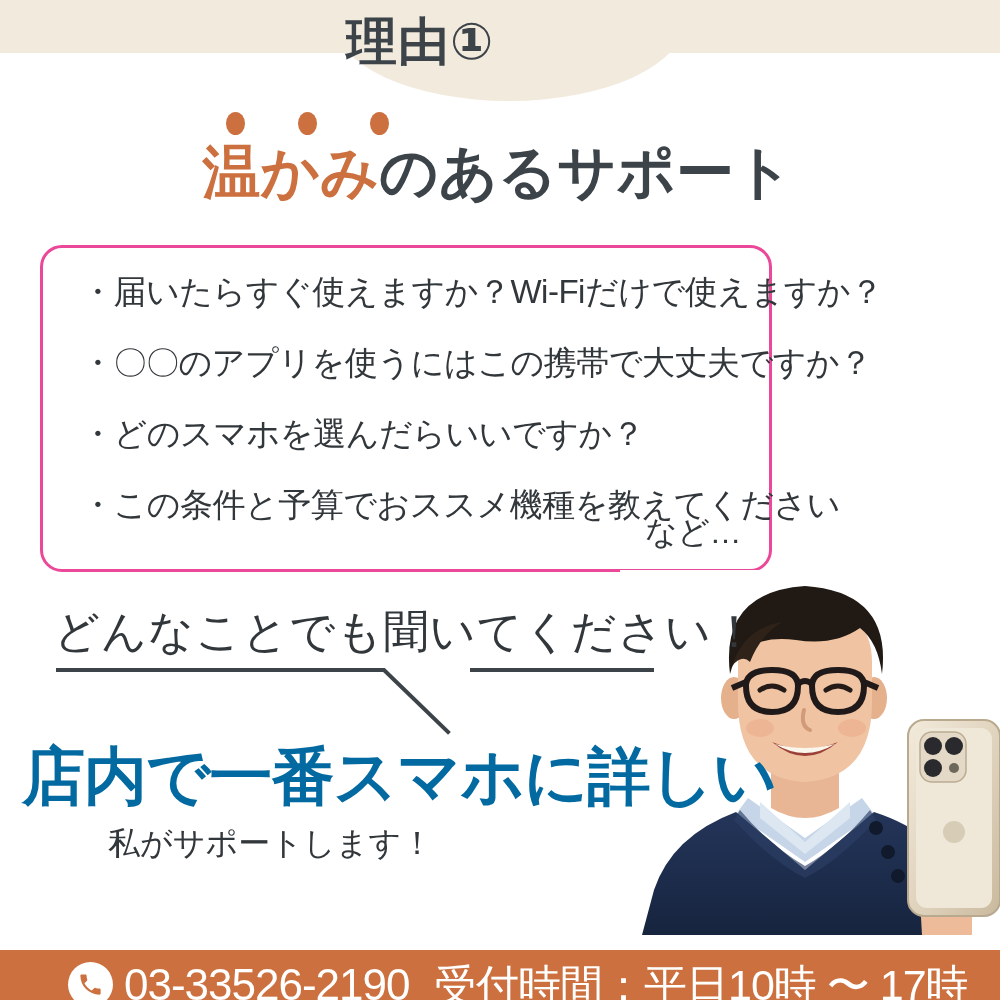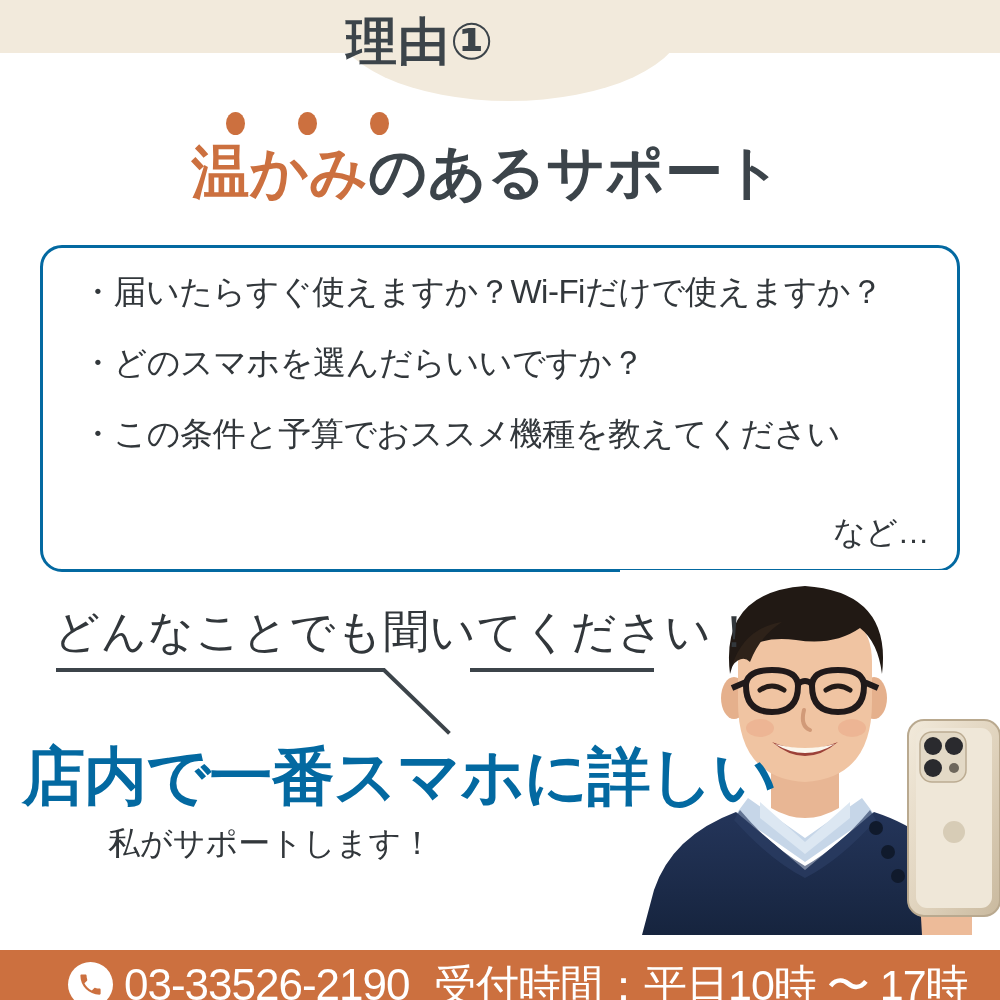--- a/index.html
+++ b/index.html
@@ -66,43 +66,43 @@
   .dot {
     width: 19px;
     height: 23px;
     background: #CC703F;
     border-radius: 50%;
   }
 
   
   .main-heading {
     position: absolute;
-    left: 0;
+    left: 11px;
     top: 140px;
     width: 974px;
     text-align: center;
     font-size: 58px;
     font-weight: bold;
     color: #3C444A;
     line-height: 1.1;
     letter-spacing: 0px;
     white-space: nowrap;
     z-index: 4;
   }
   .main-heading .hl { color: #CC703F; }
 
   
   .question-box {
     position: absolute;
     left: 40px;
     top: 245px;
-    width: 920px;
+    width: 732px;
     height: 327px;
     box-sizing: border-box;
-    border: 3px solid #0369a1;
+    border: 3px solid #ec4899;
     border-radius: 22px;
     background: #ffffff;
     z-index: 3;
   }
   .q-list {
     position: absolute;
     left: 38px;
     top: 27px;
     right: 14px;
   }
@@ -239,20 +239,21 @@
     <span class="dot"></span>
     <span class="dot"></span>
     <span class="dot"></span>
   </div>
 
   <div class="main-heading"><span class="hl">温かみ</span><span>のあるサポート</span></div>
 
   <div class="question-box">
     <div class="q-list">
       <div class="q-item">・届いたらすぐ使えますか？Wi-Fiだけで使えますか？</div>
+      <div class="q-item">・〇〇のアプリを使うにはこの携帯で大丈夫ですか？</div>
       <div class="q-item">・どのスマホを選んだらいいですか？</div>
       <div class="q-item">・この条件と予算でおススメ機種を教えてください</div>
     </div>
     <div class="q-etc">など…</div>
   </div>
 
   <div class="ask-line">どんなことでも聞いてください！</div>
   <svg class="bubble-tail" viewBox="0 0 640 80" xmlns="http://www.w3.org/2000/svg">
     <path d="M 18 10 L 344 10 L 408 72" stroke="#3C444A" stroke-width="4" fill="none" stroke-linecap="square"></path>
     <path d="M 432 10 L 612 10" stroke="#3C444A" stroke-width="4" fill="none" stroke-linecap="square"></path>

